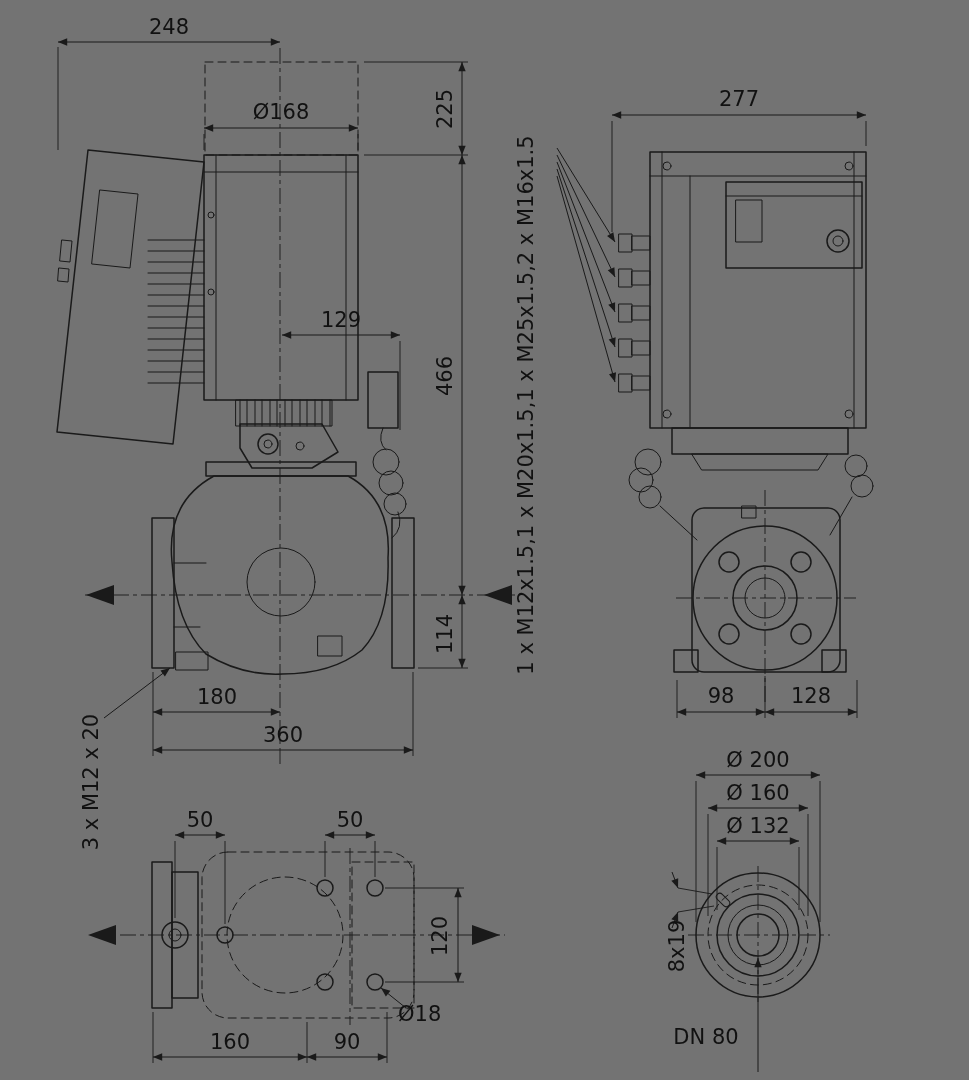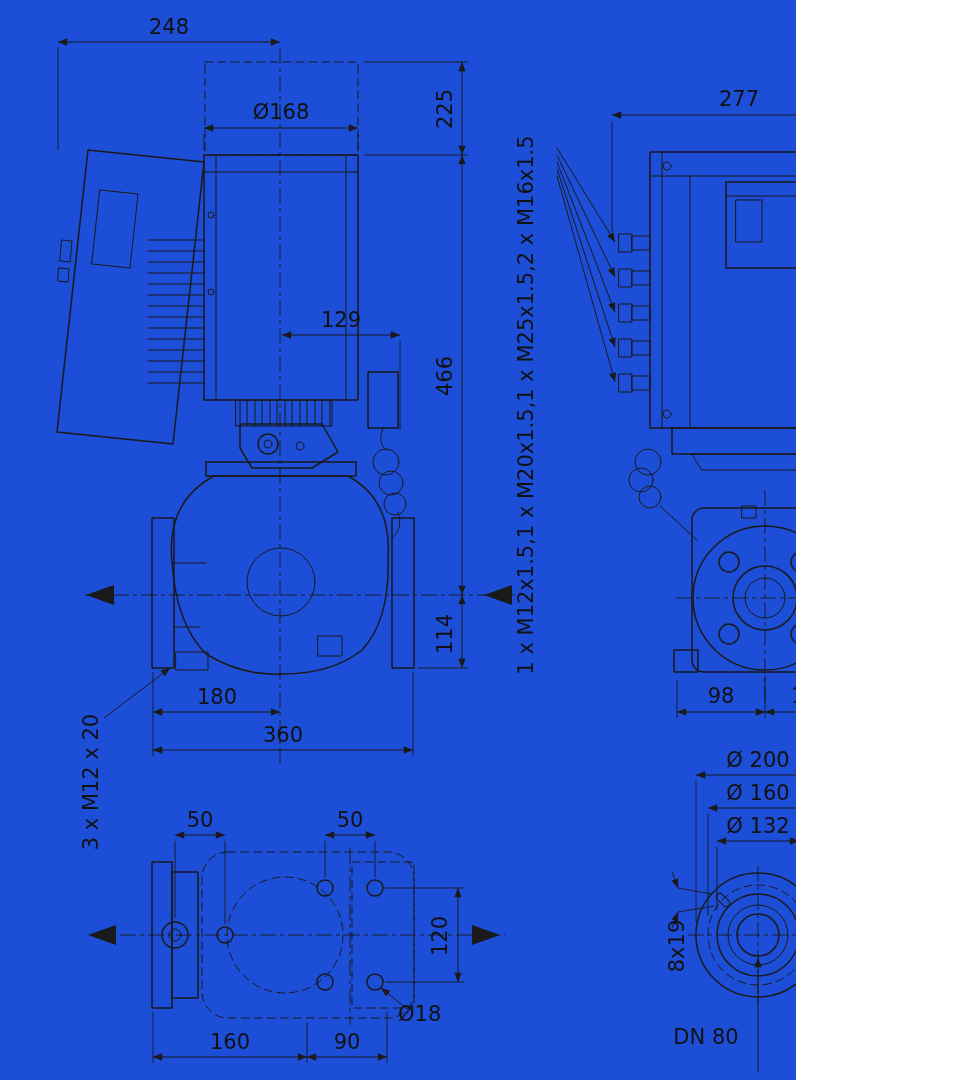--- a/index.html
+++ b/index.html
@@ -1,16 +1,16 @@
 <!DOCTYPE html>
 <html><head>
 <meta charset="utf-8">
 <style>
   html,body{margin:0;padding:0;background:#ffffff;}
-  .stage{position:relative;width:796px;height:1080px;background:#1d4ed8;overflow:hidden;}
+  .stage{position:relative;width:969px;height:1080px;background:#737373;overflow:hidden;}
   svg text{font-family:"DejaVu Sans","Liberation Sans",sans-serif;font-size:21px;fill:#111;}
   svg text.mid{text-anchor:middle;}
   .ol{fill:none;stroke:#1a1a1a;stroke-width:1.5;stroke-linejoin:round;stroke-linecap:round;}
   .thin{stroke-width:1;}
   .dim{fill:none;stroke:#1a1a1a;stroke-width:1;}
   .ext{fill:none;stroke:#1a1a1a;stroke-width:0.9;}
   .lead{fill:none;stroke:#1a1a1a;stroke-width:1;}
   .cl{fill:none;stroke:#1a1a1a;stroke-width:0.9;stroke-dasharray:16 4 4 4;}
   .dash{stroke-dasharray:8 5;}
   .fillb{fill:#1a1a1a;stroke:none;}

